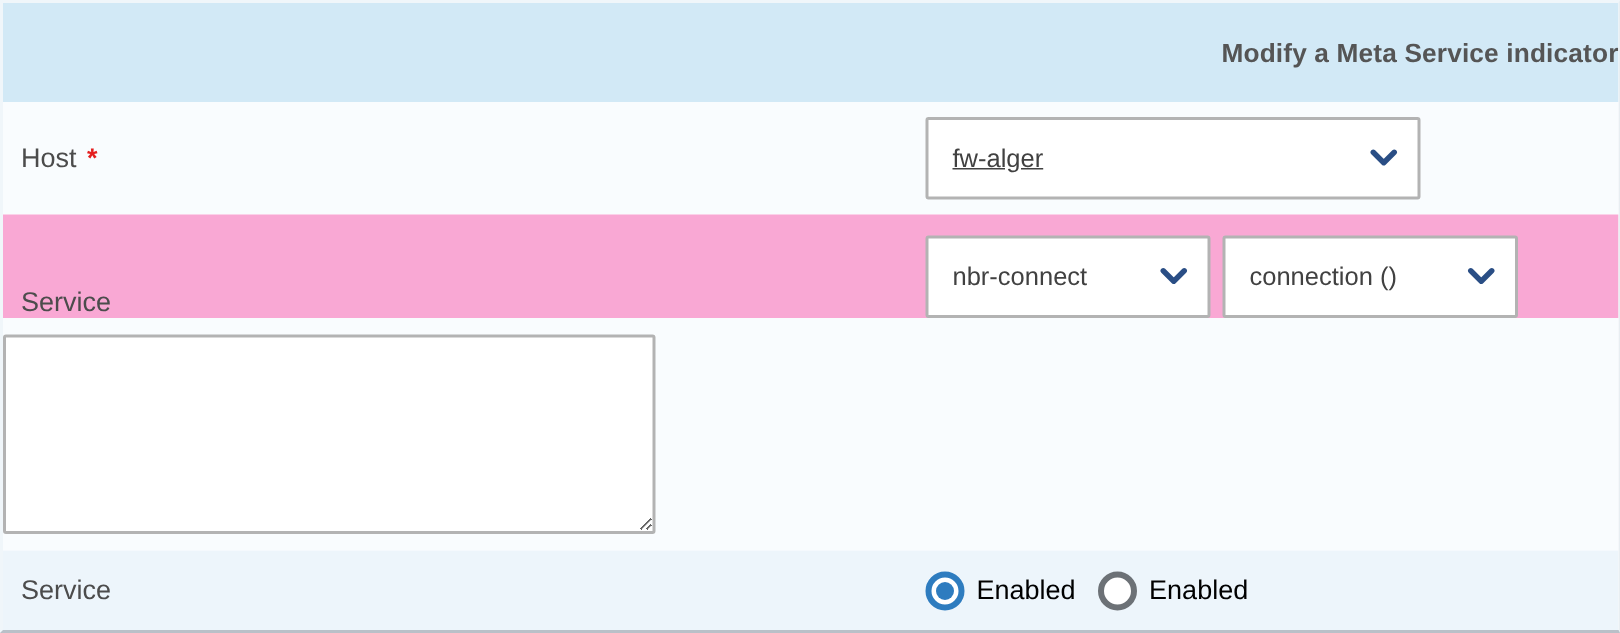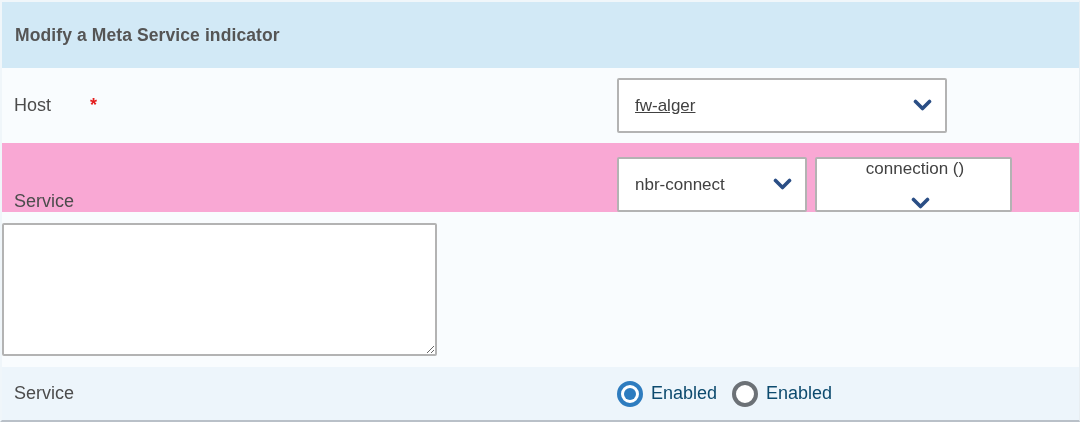--- a/index.html
+++ b/index.html
@@ -17,41 +17,41 @@
     border-bottom: 2px solid #b9c0c8;
     background: #ffffff;
     overflow: hidden;
   }
   .row { display: flex; width: 100%; }
   .row-header {
     height: 66px;
     background: #d2e9f6;
     align-items: center;
     padding-left: 13px;
+    justify-content: flex-end;
   }
   .row-header .title {
     font-size: 17.5px;
     font-weight: bold;
     color: #555555;
     letter-spacing: 0.1px;
   }
   .row-host     { height: 75px;  background: #f9fcfe; }
   .row-service  { height: 69px;  background: #f9a8d4; align-items: flex-end; }
   .row-comments { height: 155px; background: #f9fcfe; }
   .row-status   { height: 53px;  background: #edf5fb; }
 
   .cell-label {
     width: 615px;
     flex: 0 0 615px;
     padding-left: 12px;
     display: flex;
     align-items: center;
     font-size: 18px;
     color: #4c4c4c;
-    gap: 32px;
   }
   .cell-value {
     flex: 1;
     display: flex;
     align-items: center;
   }
   .required-mark {
     color: #e41e1e;
     font-weight: bold;
     margin-left: 7px;
@@ -68,21 +68,21 @@
     align-items: center;
     justify-content: space-between;
     padding: 0 13px 0 16px;
     font-size: 17px;
     color: #414141;
     cursor: pointer;
   }
   .select .chevron { display: flex; align-items: center; margin-left: 10px; }
   .select-host   { width: 330px; text-decoration: underline; }
   .select-svc    { width: 190px; margin-right: 8px; }
-  .select-metric { width: 197px; flex-direction: column; }
+  .select-metric { width: 197px; }
 
   .comments-textarea {
     width: 435px;
     height: 133px;
     border: 2px solid #b3b3b3;
     border-radius: 2px;
     background: #ffffff;
     resize: both;
     font-family: "Liberation Sans", "DejaVu Sans", sans-serif;
     font-size: 16px;
@@ -106,21 +106,21 @@
   .radio-circle.selected::after {
     content: "";
     width: 12px; height: 12px;
     border-radius: 50%;
     background: #2e7cbf;
   }
   .radio-circle.unselected { border: 4px solid #6c7176; }
   .radio-label {
     margin-left: 8px;
     font-size: 18px;
-    color: #0c4a6e;
+    color: #000000;
   }
 </style>
 </head>
 <body>
 
 <div class="panel">
 
   <div class="row row-header">
     <span class="title">Modify a Meta Service indicator</span>
   </div>

